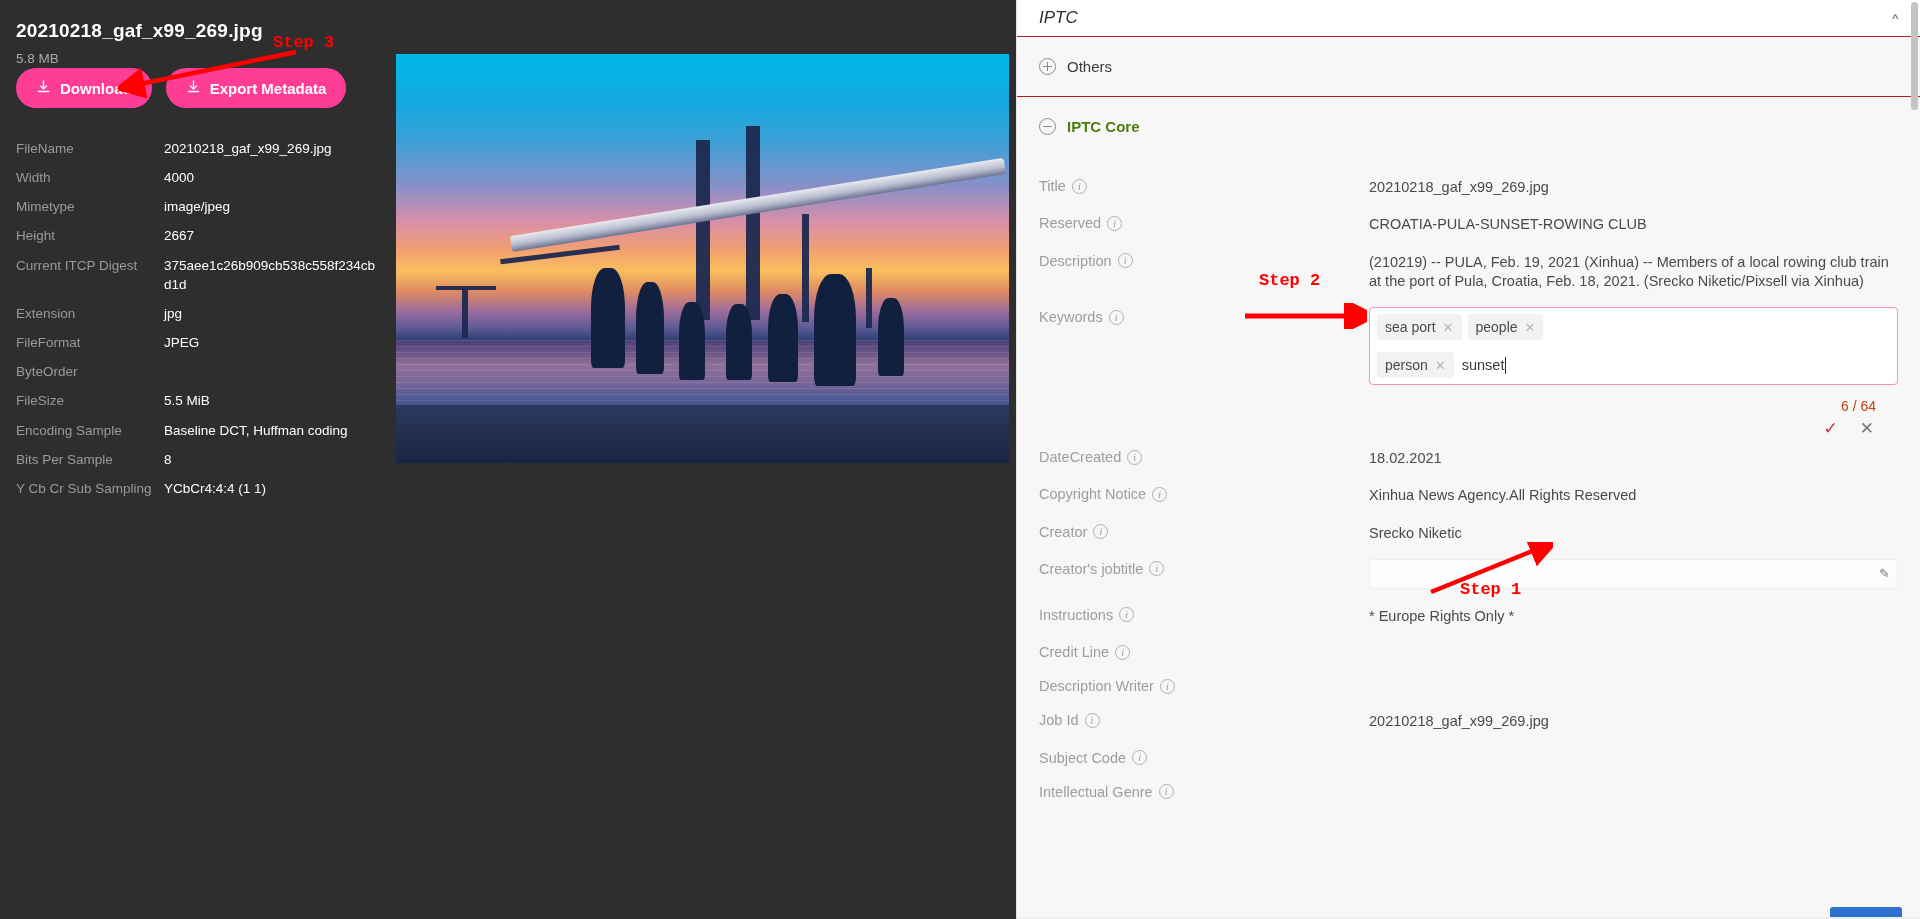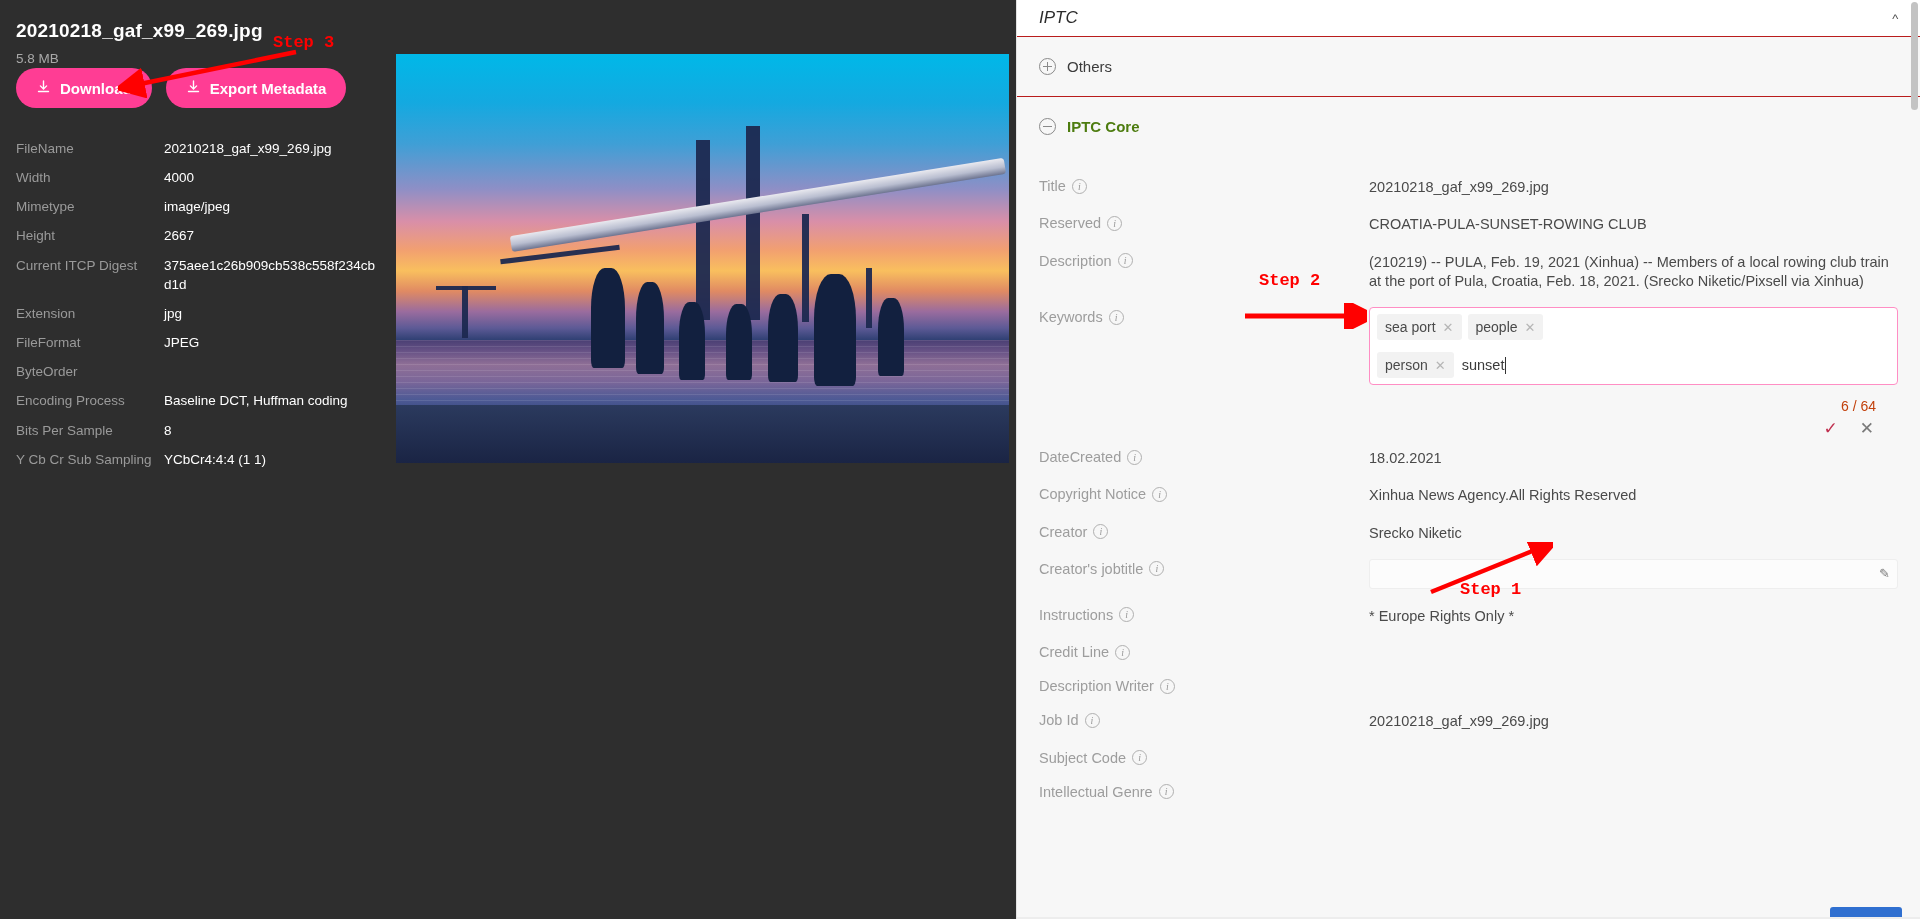--- a/index.html
+++ b/index.html
@@ -270,21 +270,25 @@
               </tr>
               <tr>
                 <td class="k">FileFormat</td>
                 <td class="v">JPEG</td>
               </tr>
               <tr>
                 <td class="k">ByteOrder</td>
                 <td class="v"></td>
               </tr>
               <tr>
-                <td class="k">Encoding Process</td>
+                <td class="k">FileSize</td>
+                <td class="v">5.5 MiB</td>
+              </tr>
+              <tr>
+                <td class="k">Encoding Sample</td>
                 <td class="v">Baseline DCT, Huffman coding</td>
               </tr>
               <tr>
                 <td class="k">Bits Per Sample</td>
                 <td class="v">8</td>
               </tr>
               <tr>
                 <td class="k">Y Cb Cr Sub Sampling</td>
                 <td class="v">YCbCr4:4:4 (1 1)</td>
               </tr>

